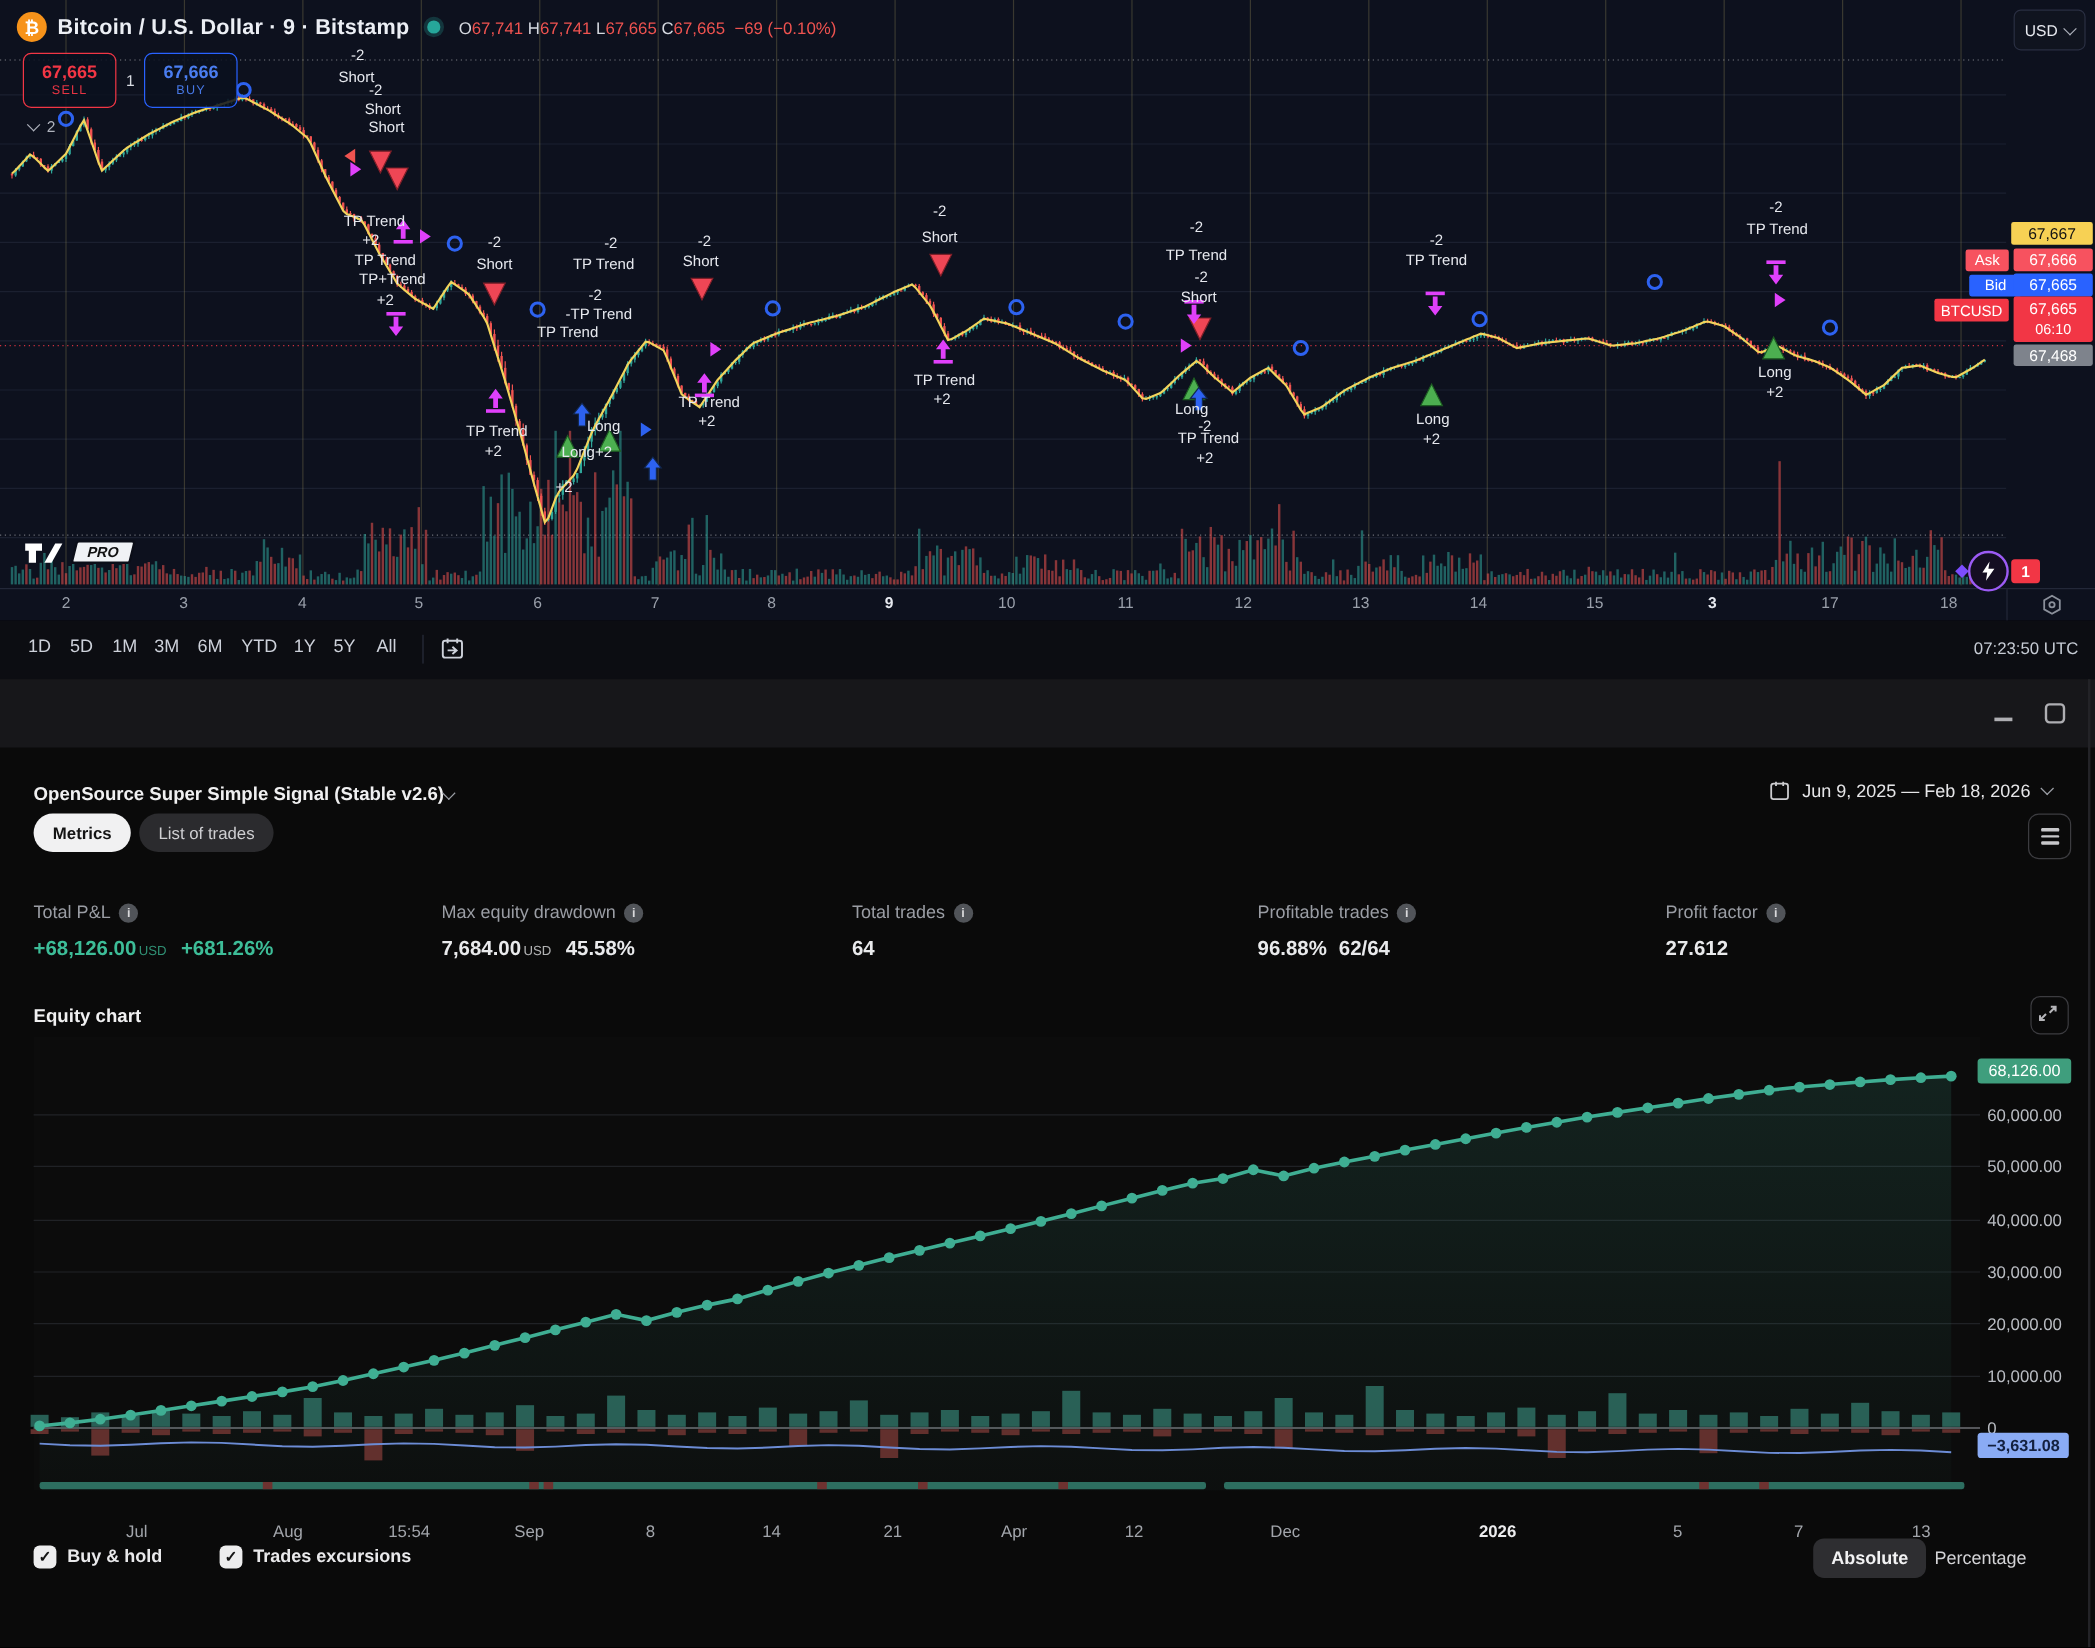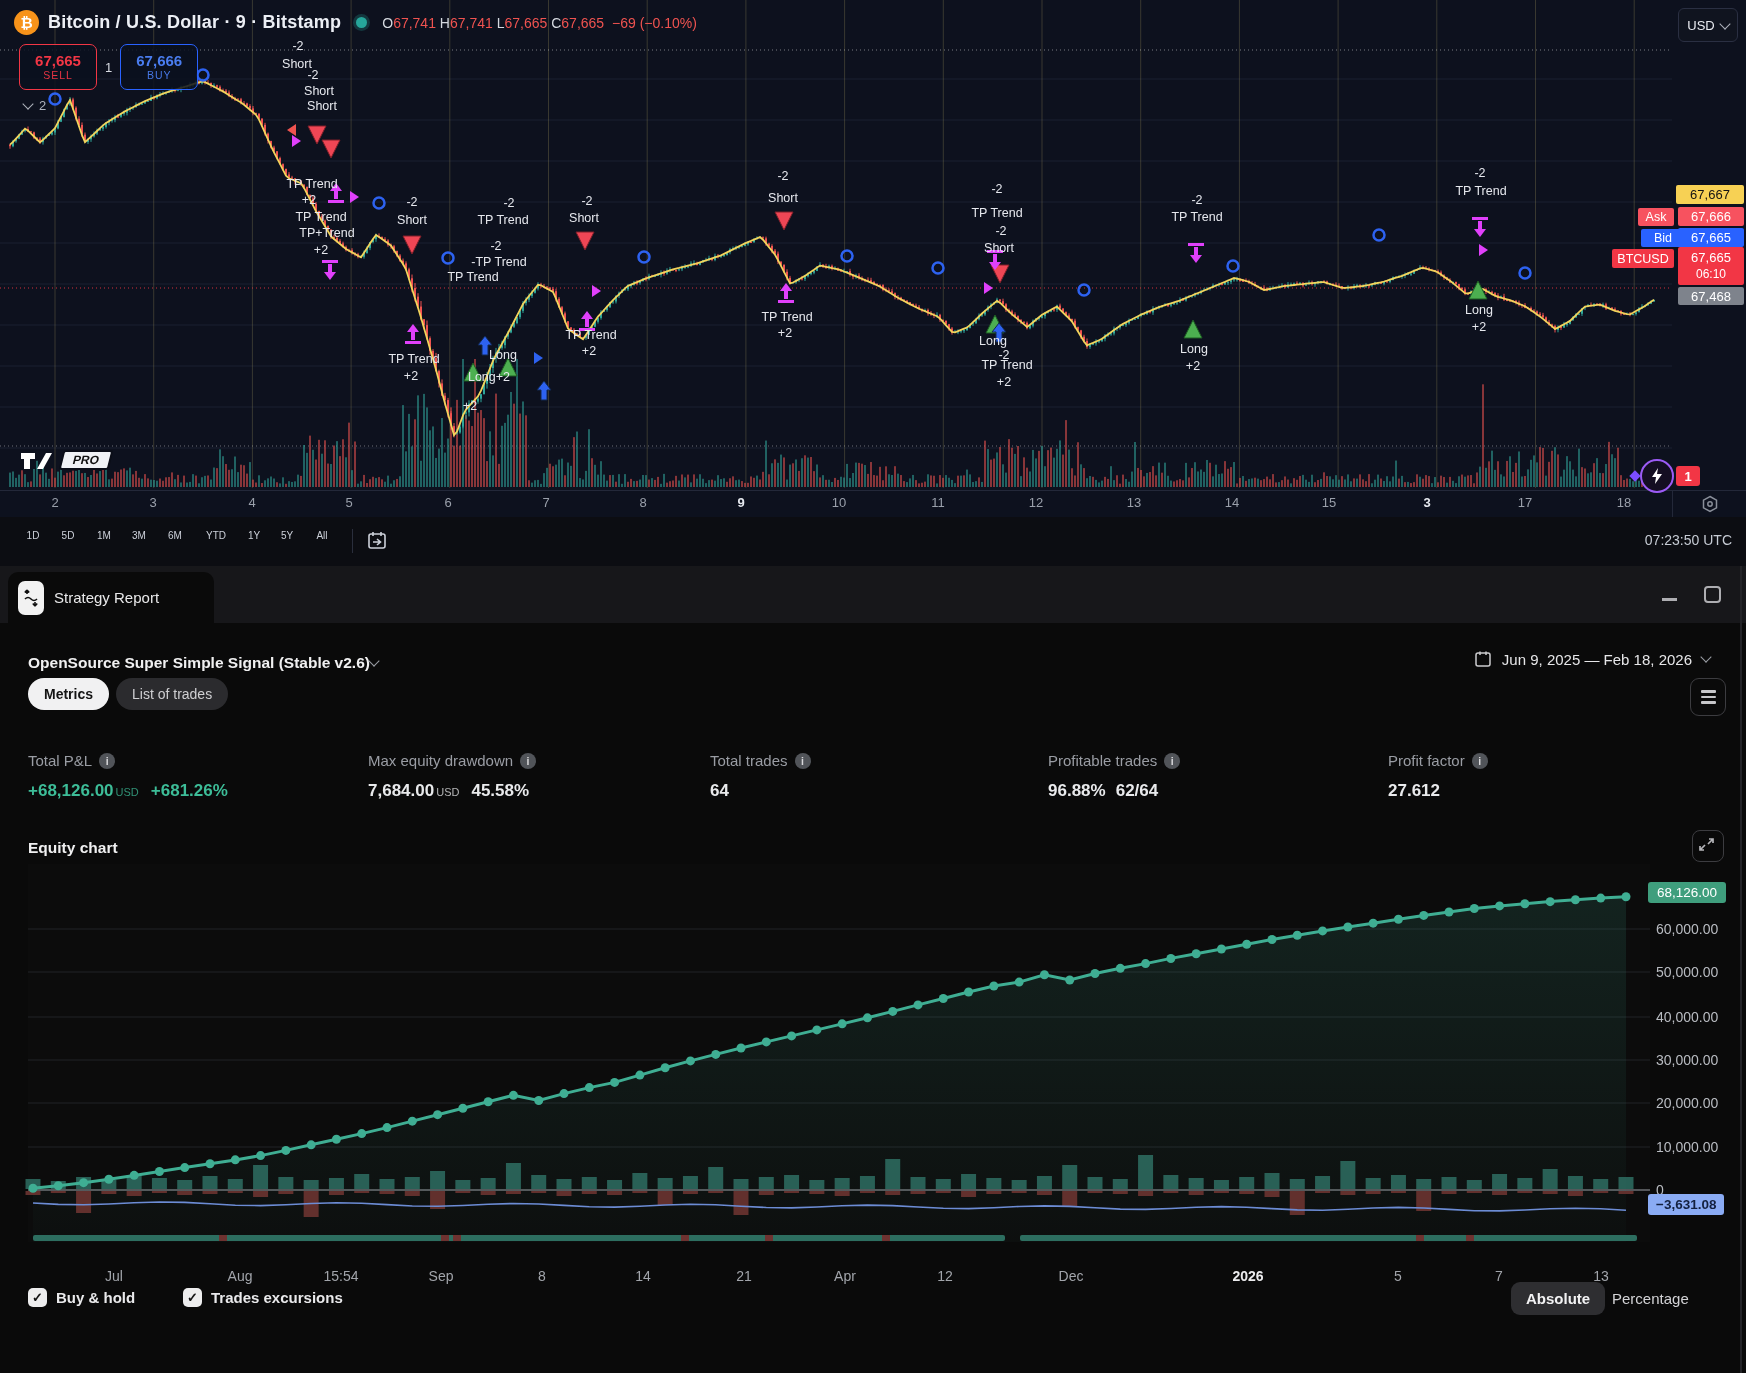--- a/index.html
+++ b/index.html
@@ -44,21 +44,21 @@
   
   #lightning-btn{position:absolute;left:1640px;top:459px;width:30px;height:30px;border-radius:50%;border:2px solid #9c5bf5;
     background:#140e22;z-index:30;display:flex;align-items:center;justify-content:center;cursor:pointer;}
   #sparkle{position:absolute;left:1631px;top:472px;width:8px;height:8px;background:#7c4dff;transform:rotate(45deg);z-index:31;}
   #alert-count-badge{position:absolute;left:1676px;top:466px;width:24px;height:20px;background:#f23645;color:#fff;font-size:13px;
     font-weight:700;border-radius:3px;display:flex;align-items:center;justify-content:center;z-index:30;}
   #currency-btn{position:absolute;left:1678px;top:8px;width:58px;height:32px;border:1px solid #2a2f42;border-radius:6px;
     background:#10141f;color:#e8eaf0;font-size:13px;display:flex;align-items:center;justify-content:center;gap:6px;z-index:30;cursor:pointer;}
   
   #toolbar{position:absolute;left:0;top:517px;width:1746px;height:49px;background:#0c0d12;border-bottom:1px solid #1d2130;}
-  .range-btn{position:absolute;top:13px;color:#cdd1da;font-size:10px;cursor:pointer;transform:translateX(-50%);}
+  .range-btn{position:absolute;top:13px;color:#cdd1da;font-size:15px;cursor:pointer;transform:translateX(-50%);}
   #tb-divider{position:absolute;left:352px;top:12px;width:1px;height:24px;background:#2a2e3c;}
   #clock{position:absolute;right:14px;top:15px;color:#c6cbd4;font-size:14px;}
   
   #panel{position:absolute;left:0;top:566px;width:1746px;height:807px;background:#0a0a0a;}
   #tab-strip{position:absolute;left:0;top:0;width:1746px;height:57px;background:#17171a;}
   #report-tab{position:absolute;left:8px;top:6px;width:206px;height:51px;background:#0a0a0a;border-radius:10px 10px 0 0;
     display:flex;align-items:center;gap:10px;padding-left:10px;box-sizing:border-box;cursor:pointer;}
   #report-tab-icon{width:26px;height:34px;background:#f2f2f2;border-radius:7px;color:#111;display:flex;align-items:center;justify-content:center;}
   #report-tab-label{color:#e9e9ea;font-size:15px;}
   .winicon{position:absolute;cursor:pointer;}
@@ -1988,30 +1988,20 @@
       <rect x="3" y="4" width="16" height="14" rx="2" fill="none" stroke="#cdd1da" stroke-width="1.6"></rect>
       <line x1="7" y1="2" x2="7" y2="6" stroke="#cdd1da" stroke-width="1.6"></line>
       <line x1="15" y1="2" x2="15" y2="6" stroke="#cdd1da" stroke-width="1.6"></line>
       <path d="M7 12 h7 M11 9 l3.5 3 L11 15" fill="none" stroke="#cdd1da" stroke-width="1.6"></path>
     </svg>
     <div id="clock">07:23:50 UTC</div>
   </div>
 
   <div id="panel">
     <div id="tab-strip"></div>
-    <div id="report-tab">
-      <div id="report-tab-icon">
-        <svg width="16" height="20" viewBox="0 0 16 20">
-          <path d="M4 6 V2 M4 2 l-2.2 2.5 M4 2 l2.2 2.5" stroke="#111" stroke-width="1.6" fill="none"></path>
-          <path d="M12 14 v4 M12 18 l-2.2-2.5 M12 18 l2.2-2.5" stroke="#111" stroke-width="1.6" fill="none"></path>
-          <path d="M2 11 q3-3 6 0 t6 0" stroke="#111" stroke-width="1.6" fill="none"></path>
-        </svg>
-      </div>
-      <span id="report-tab-label">Strategy Report</span>
-    </div>
     <div class="winicon" id="min-icon"></div>
     <div class="winicon" id="max-icon"></div>
 
     <div id="strategy-header">
       <span id="strategy-title">OpenSource Super Simple Signal (Stable v2.6)</span>
       <span class="chev-gray"></span>
     </div>
 
     <div id="date-range">
       <svg width="18" height="18" viewBox="0 0 18 18">

